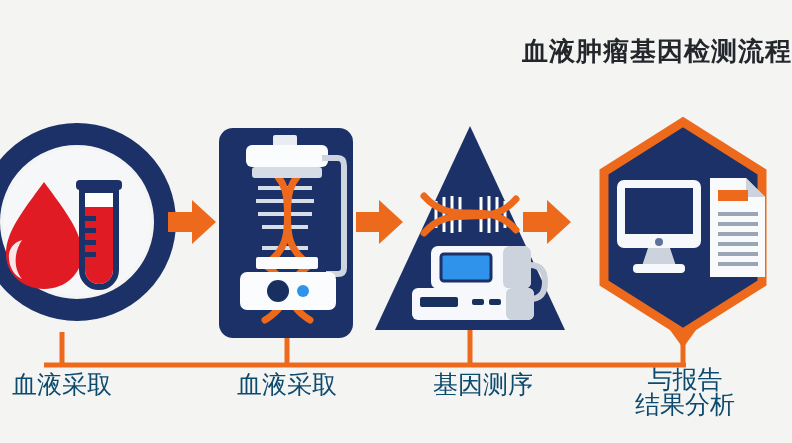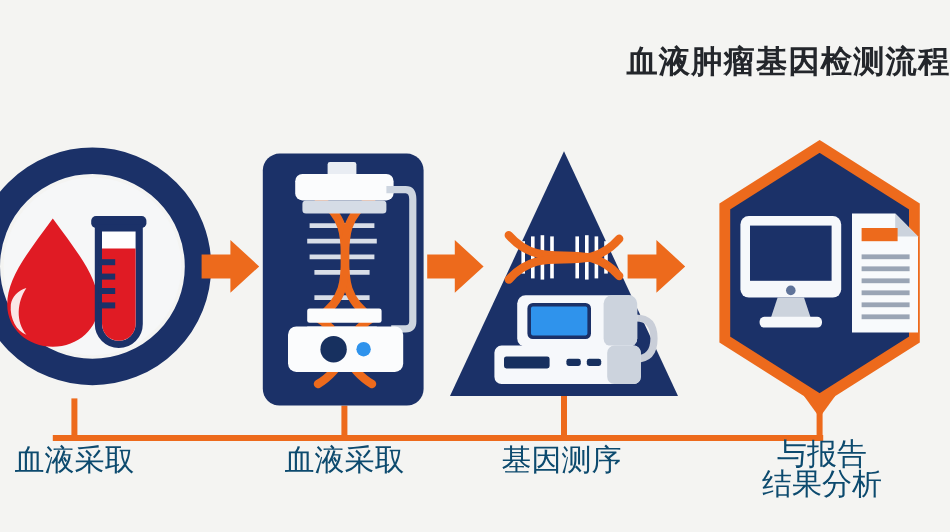--- a/index.html
+++ b/index.html
@@ -14,21 +14,21 @@
     position:absolute;left:0;top:34px;width:792px;text-align:right;
     font-size:26px;font-weight:bold;color:#23262b;letter-spacing:1px;
   }
   svg.layer{position:absolute;left:0;top:0;width:792px;height:443px;}
   .caption{
     position:absolute;text-align:center;color:#0c4a6e;
     font-size:25px;line-height:25px;
   }
   .cap1{left:0;top:372px;width:124px;}
   .cap2{left:225px;top:372px;width:124px;}
-  .cap3{left:406px;top:372px;width:124px;}
+  .cap3{left:421px;top:372px;width:124px;}
   .cap4{left:620px;top:367px;width:130px;}
   .cap4 span{display:block;}
 </style>
 </head>
 <body>
 
 <div id="stage">
 
   <div class="title">血液肿瘤基因检测流程</div>
 

